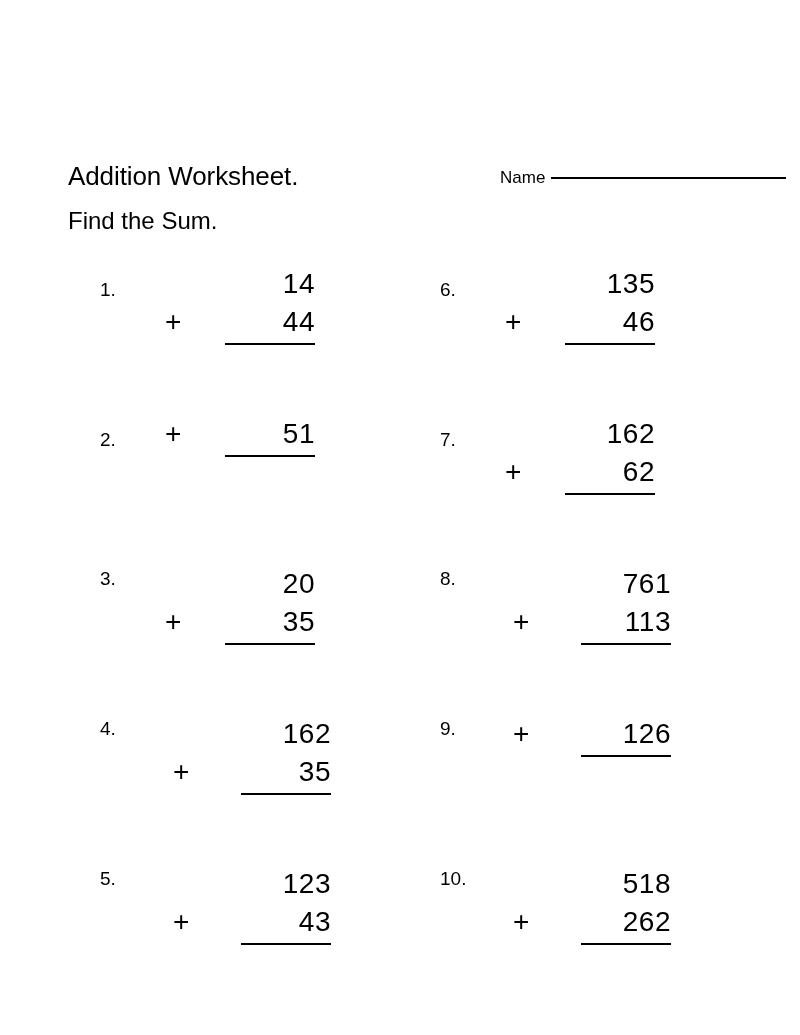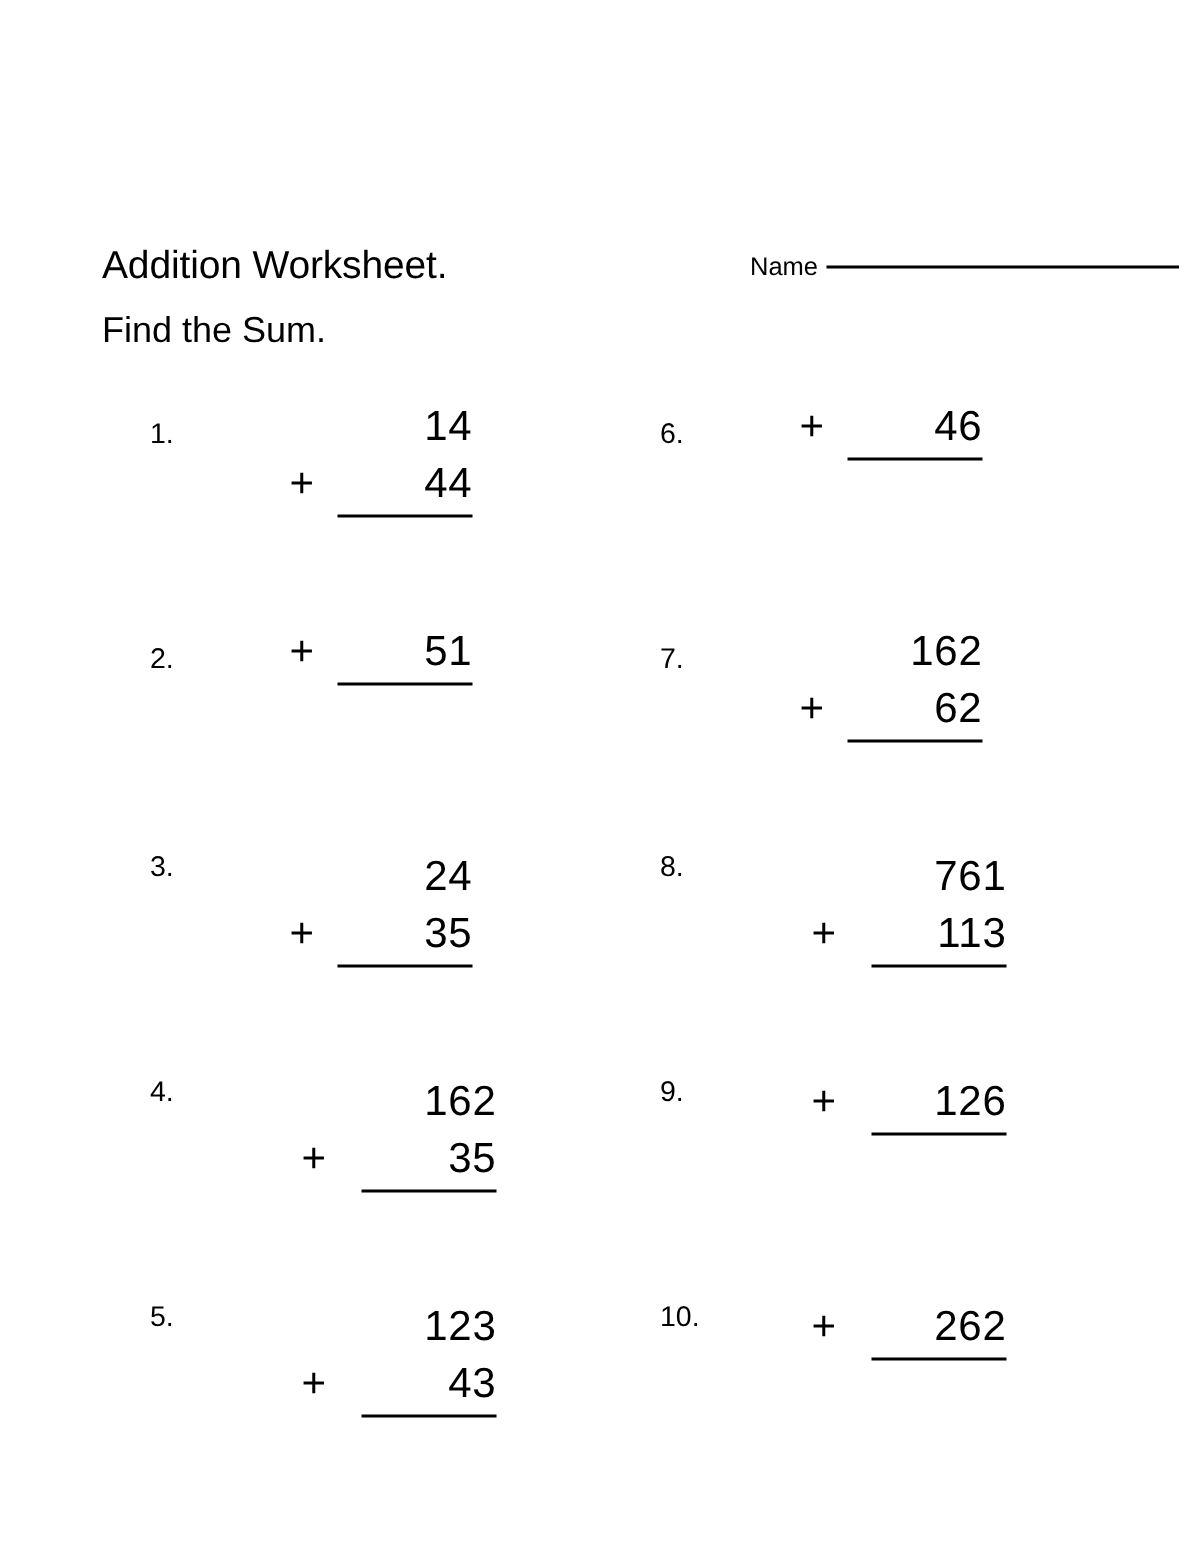--- a/index.html
+++ b/index.html
@@ -109,21 +109,20 @@
   }
   .problem.wide-stack .stack { left: 71px; width: 160px; }
 
   .row {
     display: flex;
     align-items: baseline;
     justify-content: flex-end;
     font-size: 28px;
     line-height: 38px;
     height: 38px;
-    margin-left: 28px;
   }
   .row .op {
     margin-right: auto;
     padding-left: 2px;
   }
   .row .digits {
     font-variant-numeric: tabular-nums;
     letter-spacing: 0.5px;
   }
   .answer-rule {
@@ -175,21 +174,21 @@
             <span class="digits">51</span>
           </div>
           <div class="answer-rule"></div>
         </div>
       </div>
 
       <div class="problem raise-num">
         <span class="prob-num">3.</span>
         <div class="stack">
           <div class="row">
-            <span class="digits">24</span>
+            <span class="digits">20</span>
           </div>
           <div class="row">
             <span class="op">+</span>
             <span class="digits">35</span>
           </div>
           <div class="answer-rule"></div>
         </div>
       </div>
 
       <div class="problem raise-num wide-stack">
@@ -221,20 +220,23 @@
       </div>
 
     </div>
 
     <div class="column right">
 
       <div class="problem">
         <span class="prob-num">6.</span>
         <div class="stack">
           <div class="row">
+            <span class="digits">135</span>
+          </div>
+          <div class="row">
             <span class="op">+</span>
             <span class="digits">46</span>
           </div>
           <div class="answer-rule"></div>
         </div>
       </div>
 
       <div class="problem">
         <span class="prob-num">7.</span>
         <div class="stack">
@@ -270,20 +272,23 @@
             <span class="op">+</span>
             <span class="digits">126</span>
           </div>
           <div class="answer-rule"></div>
         </div>
       </div>
 
       <div class="problem raise-num wide-stack">
         <span class="prob-num">10.</span>
         <div class="stack">
+          <div class="row">
+            <span class="digits">518</span>
+          </div>
           <div class="row">
             <span class="op">+</span>
             <span class="digits">262</span>
           </div>
           <div class="answer-rule"></div>
         </div>
       </div>
 
     </div>
 

